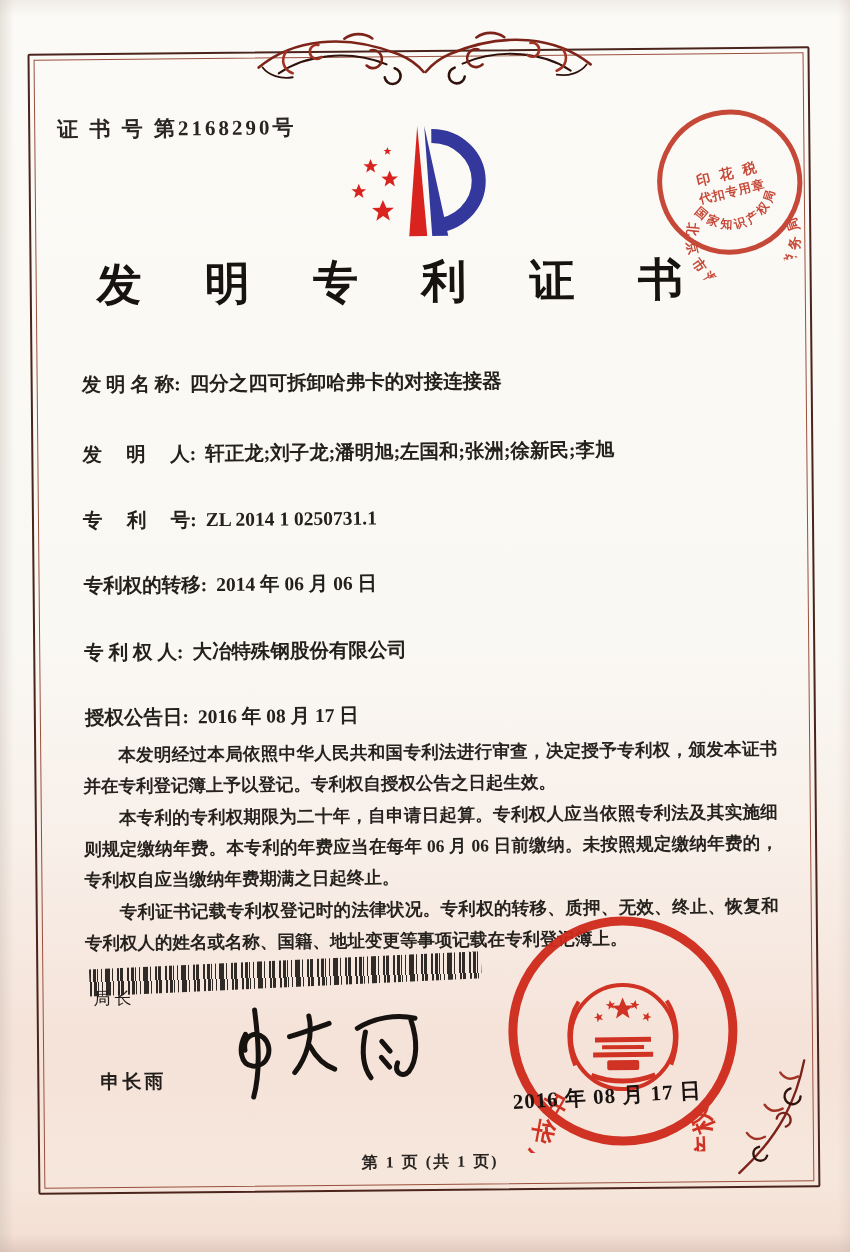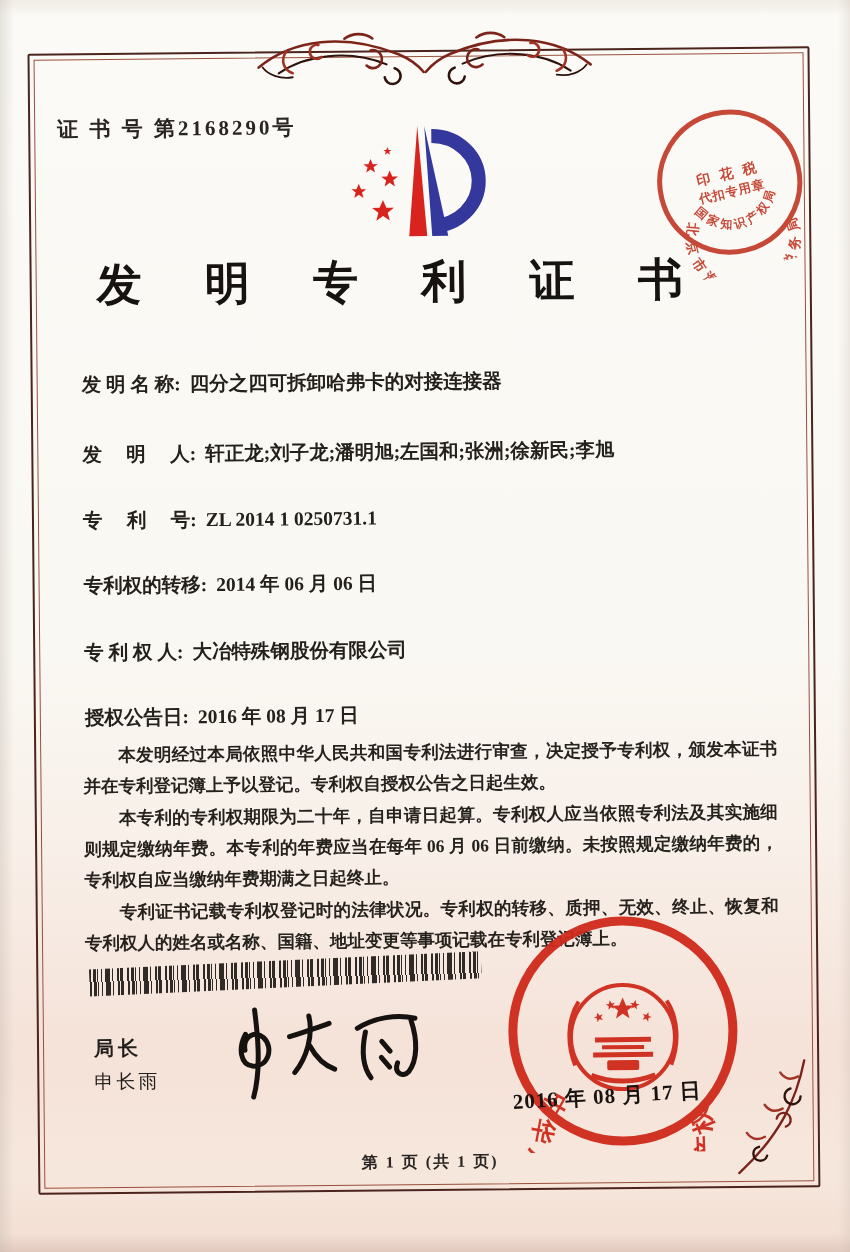--- a/index.html
+++ b/index.html
@@ -45,22 +45,22 @@
     background:repeating-linear-gradient(90deg,
       #15110e 0 2px,transparent 2px 4px,
       #15110e 4px 7px,transparent 7px 8px,
       #15110e 8px 9px,transparent 9px 12px,
       #15110e 12px 13px,transparent 13px 16px,
       #15110e 16px 21px,transparent 21px 23px,
       #15110e 23px 24px,transparent 24px 28px,
       #15110e 28px 30px,transparent 30px 31px,
       #15110e 31px 34px,transparent 34px 38px);}
 
-  .director-role{position:absolute;left:90px;top:1032px;font-size:20px;font-weight:700;letter-spacing:4px;}
-  .director-name{position:absolute;left:90px;top:1066px;font-size:19px;font-weight:400;letter-spacing:3px;}
+  .director-role{position:absolute;left:90px;top:984px;font-size:17px;font-weight:400;letter-spacing:4px;}
+  .director-name{position:absolute;left:96px;top:1066px;font-size:19px;font-weight:700;letter-spacing:3px;}
 
   .signature{position:absolute;left:214px;top:1000px;width:250px;height:100px;transform:rotate(-1.5deg);}
 
   .big-seal{position:absolute;left:498px;top:912px;width:242px;height:242px;opacity:.95;}
   .seal-date{position:absolute;left:508px;top:1082px;width:260px;font-size:21px;font-weight:700;
     letter-spacing:1px;color:#181310;transform:rotate(-3deg);}
 
   .page-footer{position:absolute;left:0;top:1152px;width:850px;text-align:center;
     font-size:16px;font-weight:600;letter-spacing:2px;color:#2a2522;}
 

